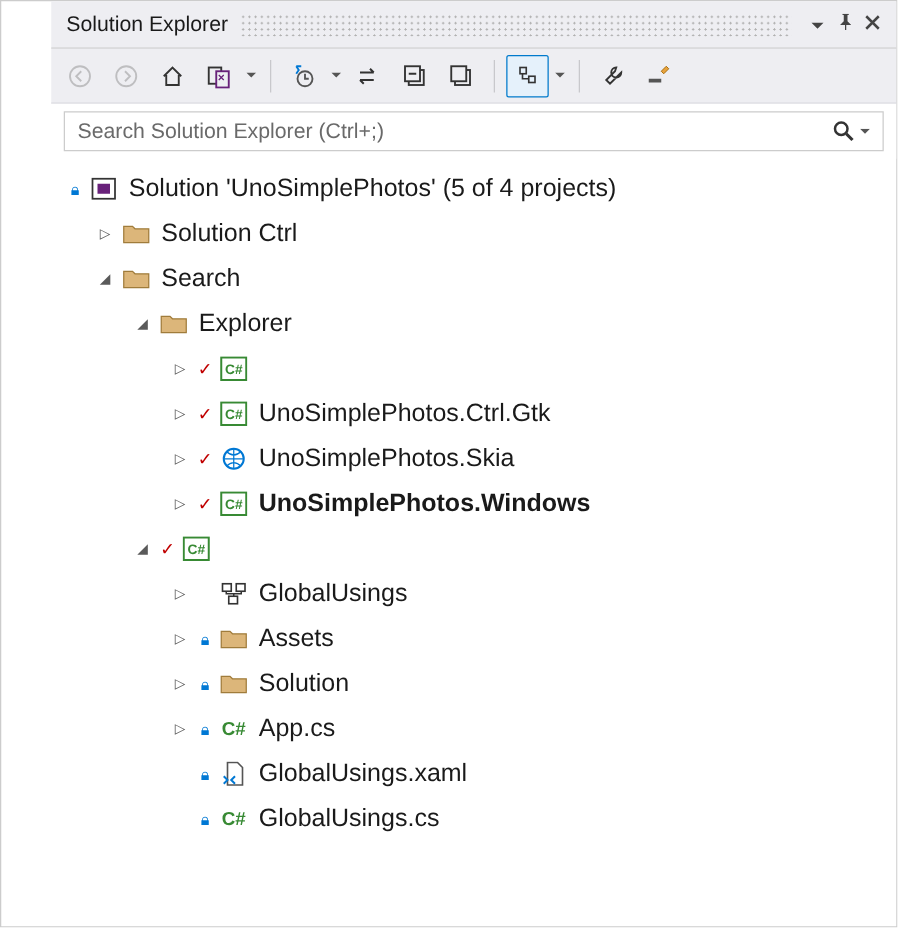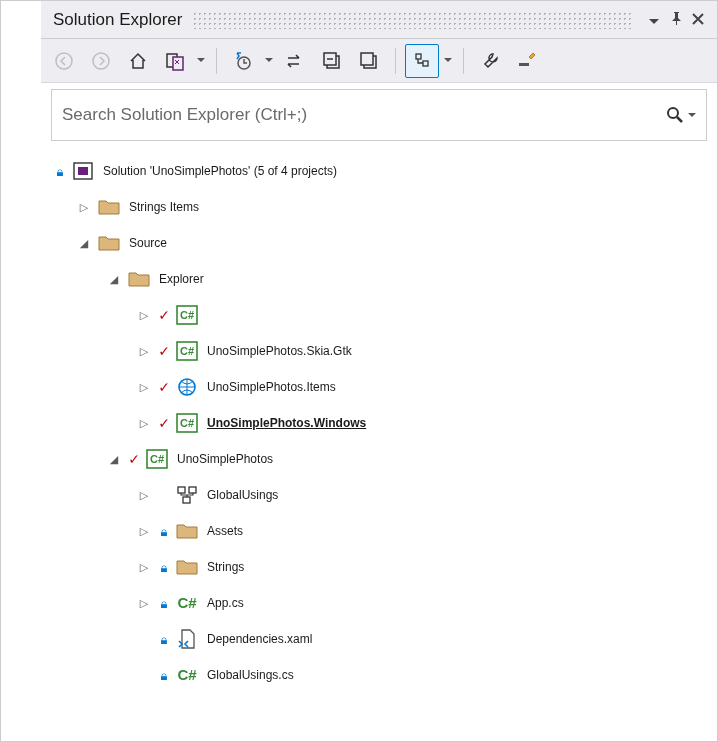--- a/index.html
+++ b/index.html
@@ -59,21 +59,21 @@
     .tb-sep { width: 1px; height: 26px; background: #c8c8cc; margin: 0 6px; }
     .tb-drop { width:12px; display:flex; align-items:center; justify-content:center; cursor:pointer; color:#555; }
     .search-row {
       padding: 6px 10px;
       background: #fff;
     }
     .search-box {
       display: flex;
       align-items: center;
       border: 1px solid #ccc;
-      height: 52px;
+      height: 32px;
       padding: 0 10px;
     }
     .search-box input {
       flex: 1; border: none; outline: none;
       font-family: inherit; font-size: 17px;
       color: #1a1a1a;
     }
     .search-box input::placeholder { color: #6a6a6a; }
     .search-ico { display:flex; align-items:center; gap:4px; cursor:pointer; }
     .tree {
@@ -95,22 +95,22 @@
       text-align: center;
       font-size: 11px;
       color: #5a5a5a;
       margin-right: 4px;
       flex-shrink:0;
     }
     .expander.none { visibility: hidden; }
     .lock { color: #0078d4; font-size: 13px; margin-right: 4px; width: 14px; text-align:center; flex-shrink:0;}
     .check { color: #c00000; font-size: 14px; margin-right: 4px; width: 14px; text-align:center; flex-shrink:0;}
     .ico { width: 24px; height: 22px; display:flex; align-items:center; justify-content:center; margin-right: 8px; flex-shrink:0;}
-    .lbl { font-size: 12px; color: #1a1a1a; }
-    .lbl.bold { font-weight: 700; text-decoration: underline; }
+    .lbl { font-size: 20px; color: #1a1a1a; }
+    .lbl.bold { font-weight: 700; }
     .indent { display:inline-block; flex-shrink:0; }
   </style>
 </head>
 <body>
 
 <div class="panel">
 
   <div class="title-bar">
     <span class="title">Solution Explorer</span>
     <div class="grip"></div>
@@ -249,32 +249,32 @@
     </div>
 
     <div class="row">
       <span class="indent" style="width:22px"></span>
       <span class="expander">▷</span>
       <span class="ico">
         <svg width="22" height="18" viewBox="0 0 22 18">
             <path d="M1 3 H8 L10 5 H21 V16 H1 Z" fill="#dcb67a" stroke="#a07c3b" stroke-width="1"></path>
           </svg>
       </span>
-      <span class="lbl">Strings Items</span>
+      <span class="lbl">Solution Ctrl</span>
     </div>
 
     <div class="row">
       <span class="indent" style="width:22px"></span>
       <span class="expander">◢</span>
       <span class="ico">
         <svg width="22" height="18" viewBox="0 0 22 18">
             <path d="M1 3 H8 L10 5 H21 V16 H1 Z" fill="#dcb67a" stroke="#a07c3b" stroke-width="1"></path>
           </svg>
       </span>
-      <span class="lbl">Source</span>
+      <span class="lbl">Search</span>
     </div>
 
     <div class="row">
       <span class="indent" style="width:52px"></span>
       <span class="expander">◢</span>
       <span class="ico">
         <svg width="22" height="18" viewBox="0 0 22 18">
             <path d="M1 3 H8 L10 5 H21 V16 H1 Z" fill="#dcb67a" stroke="#a07c3b" stroke-width="1"></path>
           </svg>
       </span>
@@ -296,34 +296,34 @@
     <div class="row">
       <span class="indent" style="width:82px"></span>
       <span class="expander">▷</span>
       <span class="check">✓</span>
       <span class="ico">
         <svg width="22" height="20" viewBox="0 0 22 20">
             <rect x="1" y="1" width="20" height="18" fill="#fff" stroke="#388a34" stroke-width="1.6"></rect>
             <text x="11" y="14" font-size="11" text-anchor="middle" fill="#388a34" font-weight="bold">C#</text>
           </svg>
       </span>
-      <span class="lbl">UnoSimplePhotos.Skia.Gtk</span>
+      <span class="lbl">UnoSimplePhotos.Ctrl.Gtk</span>
     </div>
 
     <div class="row">
       <span class="indent" style="width:82px"></span>
       <span class="expander">▷</span>
       <span class="check">✓</span>
       <span class="ico">
         <svg width="22" height="20" viewBox="0 0 22 20">
             <circle cx="11" cy="10" r="8" fill="#fff" stroke="#0078d4" stroke-width="1.6"></circle>
             <path d="M3 10 H19 M11 2 V18 M5 4 Q11 10 17 4 M5 16 Q11 10 17 16" fill="none" stroke="#0078d4" stroke-width="1"></path>
           </svg>
       </span>
-      <span class="lbl">UnoSimplePhotos.Items</span>
+      <span class="lbl">UnoSimplePhotos.Skia</span>
     </div>
 
     <div class="row">
       <span class="indent" style="width:82px"></span>
       <span class="expander">▷</span>
       <span class="check">✓</span>
       <span class="ico">
         <svg width="22" height="20" viewBox="0 0 22 20">
             <rect x="1" y="1" width="20" height="18" fill="#fff" stroke="#388a34" stroke-width="1.6"></rect>
             <text x="11" y="14" font-size="11" text-anchor="middle" fill="#388a34" font-weight="bold">C#</text>
@@ -335,21 +335,20 @@
     <div class="row">
       <span class="indent" style="width:52px"></span>
       <span class="expander">◢</span>
       <span class="check">✓</span>
       <span class="ico">
         <svg width="22" height="20" viewBox="0 0 22 20">
             <rect x="1" y="1" width="20" height="18" fill="#fff" stroke="#388a34" stroke-width="1.6"></rect>
             <text x="11" y="14" font-size="11" text-anchor="middle" fill="#388a34" font-weight="bold">C#</text>
           </svg>
       </span>
-      <span class="lbl">UnoSimplePhotos</span>
     </div>
 
     <div class="row">
       <span class="indent" style="width:82px"></span>
       <span class="expander">▷</span>
       <span style="width:14px; margin-right:4px; flex-shrink:0;"></span>
       <span class="ico">
         <svg width="22" height="20" viewBox="0 0 22 20">
             <rect x="2" y="2" width="7" height="6" fill="#fff" stroke="#333" stroke-width="1.3"></rect>
             <rect x="13" y="2" width="7" height="6" fill="#fff" stroke="#333" stroke-width="1.3"></rect>
@@ -374,21 +373,21 @@
 
     <div class="row">
       <span class="indent" style="width:82px"></span>
       <span class="expander">▷</span>
       <span class="lock">🔒︎</span>
       <span class="ico">
         <svg width="22" height="18" viewBox="0 0 22 18">
             <path d="M1 3 H8 L10 5 H21 V16 H1 Z" fill="#dcb67a" stroke="#a07c3b" stroke-width="1"></path>
           </svg>
       </span>
-      <span class="lbl">Strings</span>
+      <span class="lbl">Solution</span>
     </div>
 
     <div class="row">
       <span class="indent" style="width:82px"></span>
       <span class="expander">▷</span>
       <span class="lock">🔒︎</span>
       <span class="ico">
         <svg width="22" height="20" viewBox="0 0 22 20">
             <text x="11" y="15" font-size="15" text-anchor="middle" fill="#388a34" font-weight="bold">C#</text>
           </svg>
@@ -399,21 +398,21 @@
     <div class="row">
       <span class="indent" style="width:82px"></span>
       <span class="expander none"></span>
       <span class="lock">🔒︎</span>
       <span class="ico">
         <svg width="20" height="20" viewBox="0 0 20 20">
             <path d="M5 1 H13 L17 5 V19 H5 Z" fill="#fff" stroke="#555" stroke-width="1.3"></path>
             <path d="M2 12 L5 15 L2 18 M11 12 L8 15 L11 18" fill="none" stroke="#0078d4" stroke-width="1.6"></path>
           </svg>
       </span>
-      <span class="lbl">Dependencies.xaml</span>
+      <span class="lbl">GlobalUsings.xaml</span>
     </div>
 
     <div class="row">
       <span class="indent" style="width:82px"></span>
       <span class="expander none"></span>
       <span class="lock">🔒︎</span>
       <span class="ico">
         <svg width="22" height="20" viewBox="0 0 22 20">
             <text x="11" y="15" font-size="15" text-anchor="middle" fill="#388a34" font-weight="bold">C#</text>
           </svg>

